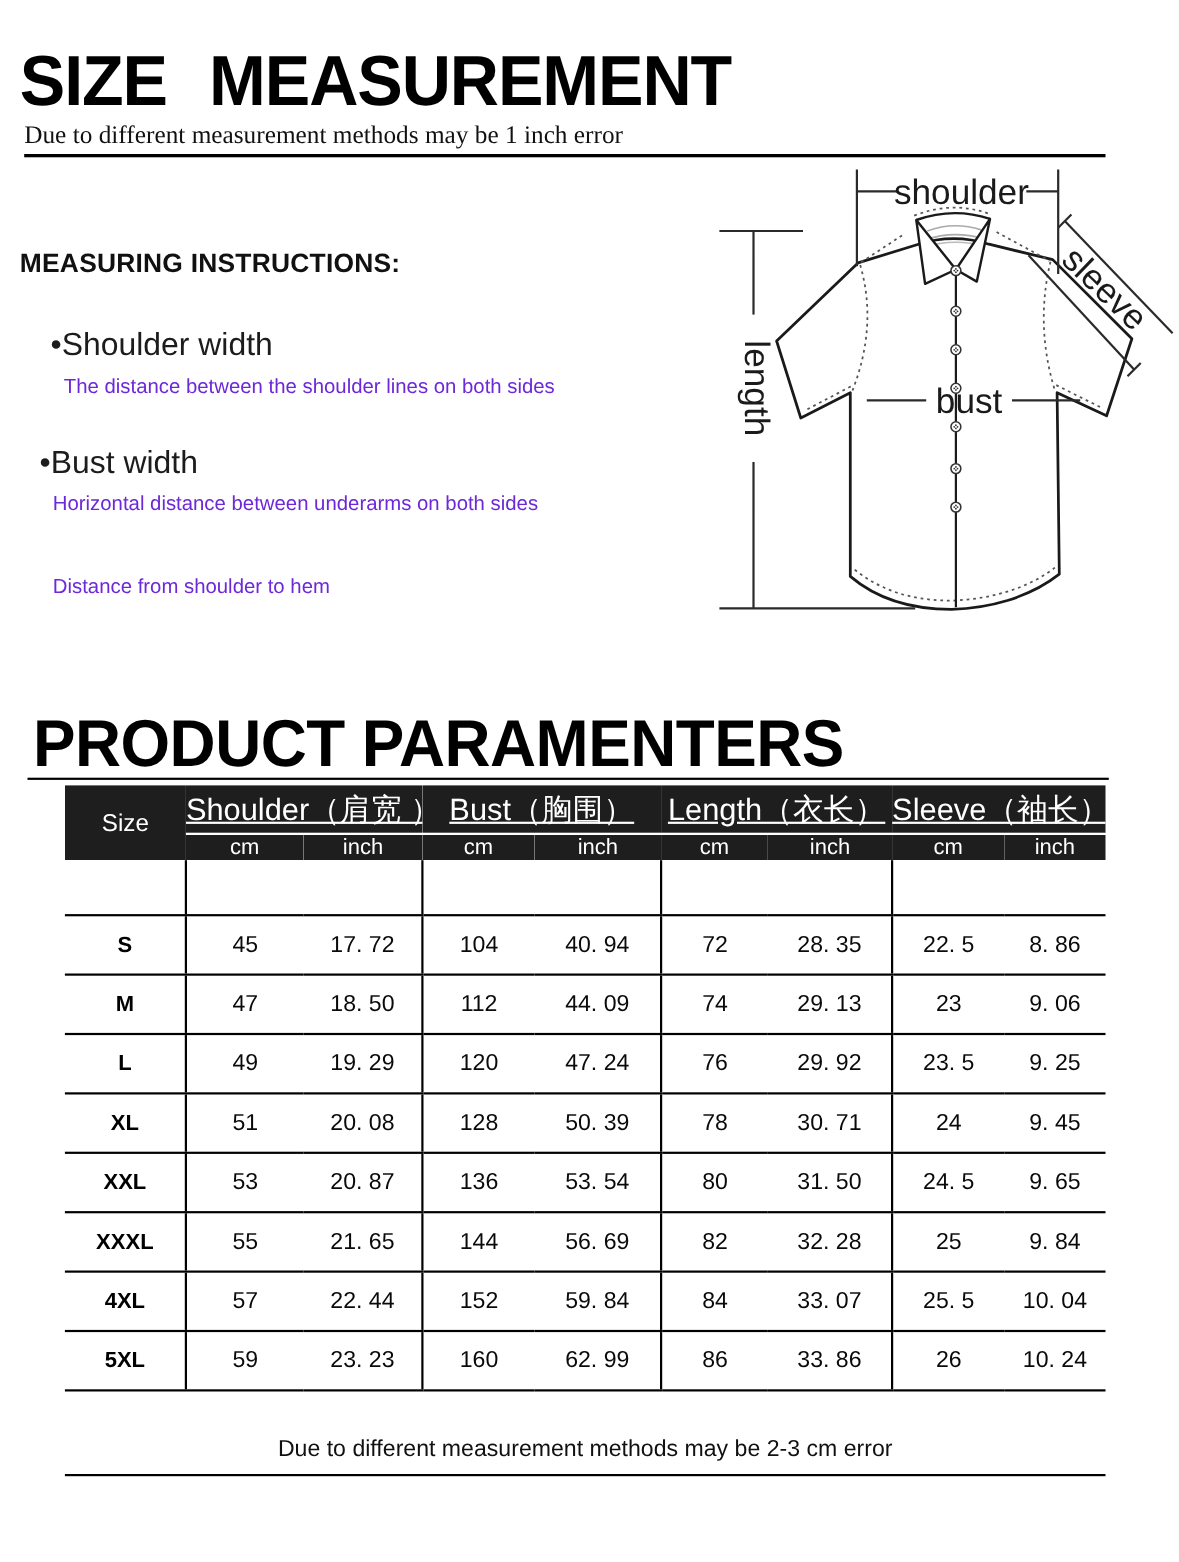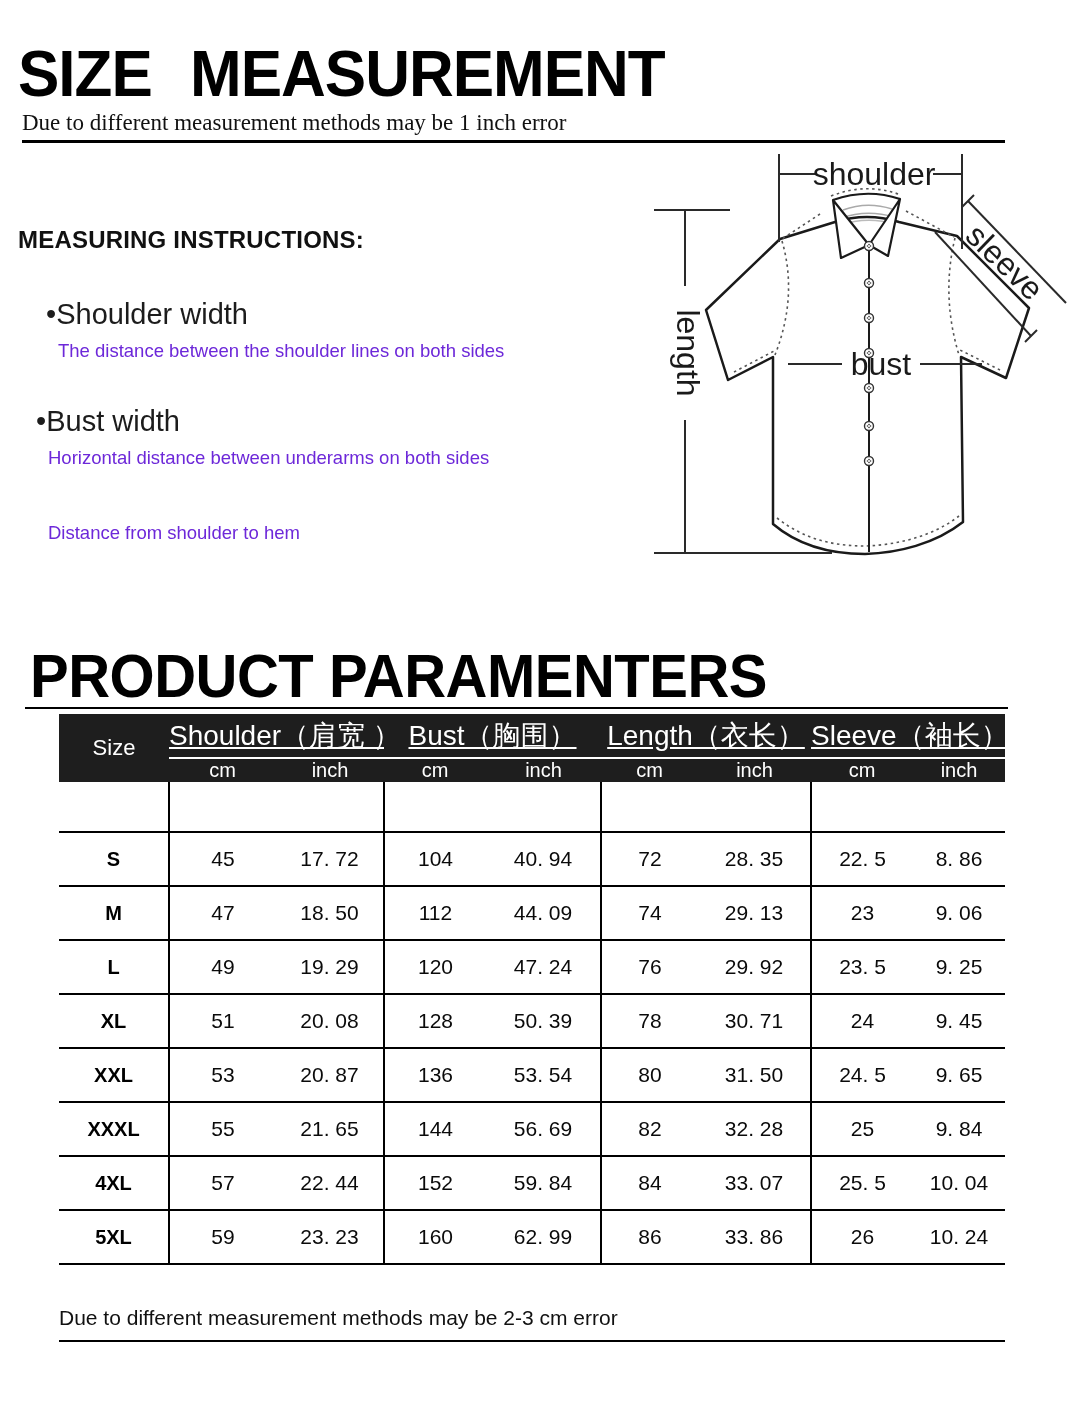--- a/index.html
+++ b/index.html
@@ -38,21 +38,21 @@
   th.size-head{font-size:22px;}
   th.group{font-size:28px;border-bottom:2px solid #fff;text-decoration:underline;}
   th.unit{font-size:20px;}
   tbody td{border-bottom:2px solid #000;background:#fff;}
   tbody tr{height:54px;}
   tr.spacer-row{height:50px;}
   td.gl{border-left:2px solid #000;margin-left:36px;}
   td.size-cell{font-size:20px;font-weight:bold;}
   td.val{font-size:21px;color:#0a0a0a;}
 
-  #table-note{left:59px;top:1306px;width:946px;text-align:left;font-size:21px;color:#111;}
+  #table-note{left:59px;top:1306px;width:946px;text-align:center;font-size:21px;color:#111;}
   #rule3{left:59px;top:1340px;width:946px;}
 </style>
 </head>
 <body>
 
 <div id="stage">
 
   <div id="title1" class="abs">SIZE MEASUREMENT</div>
   <div id="subtitle" class="abs">Due to different measurement methods may be 1 inch error</div>
   <div id="rule1" class="abs rule"></div>

